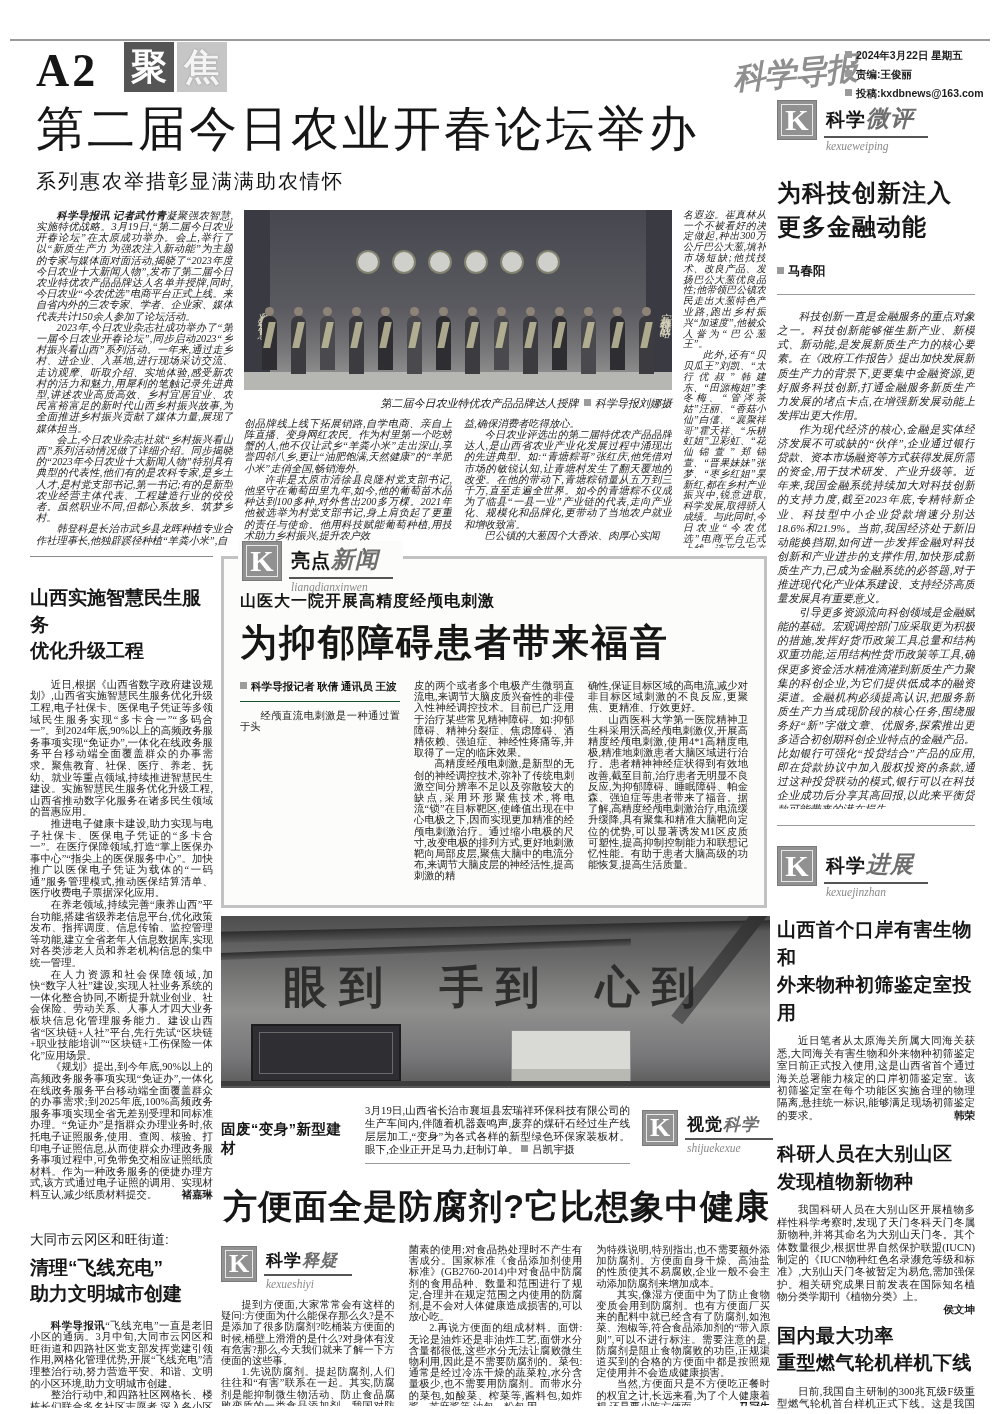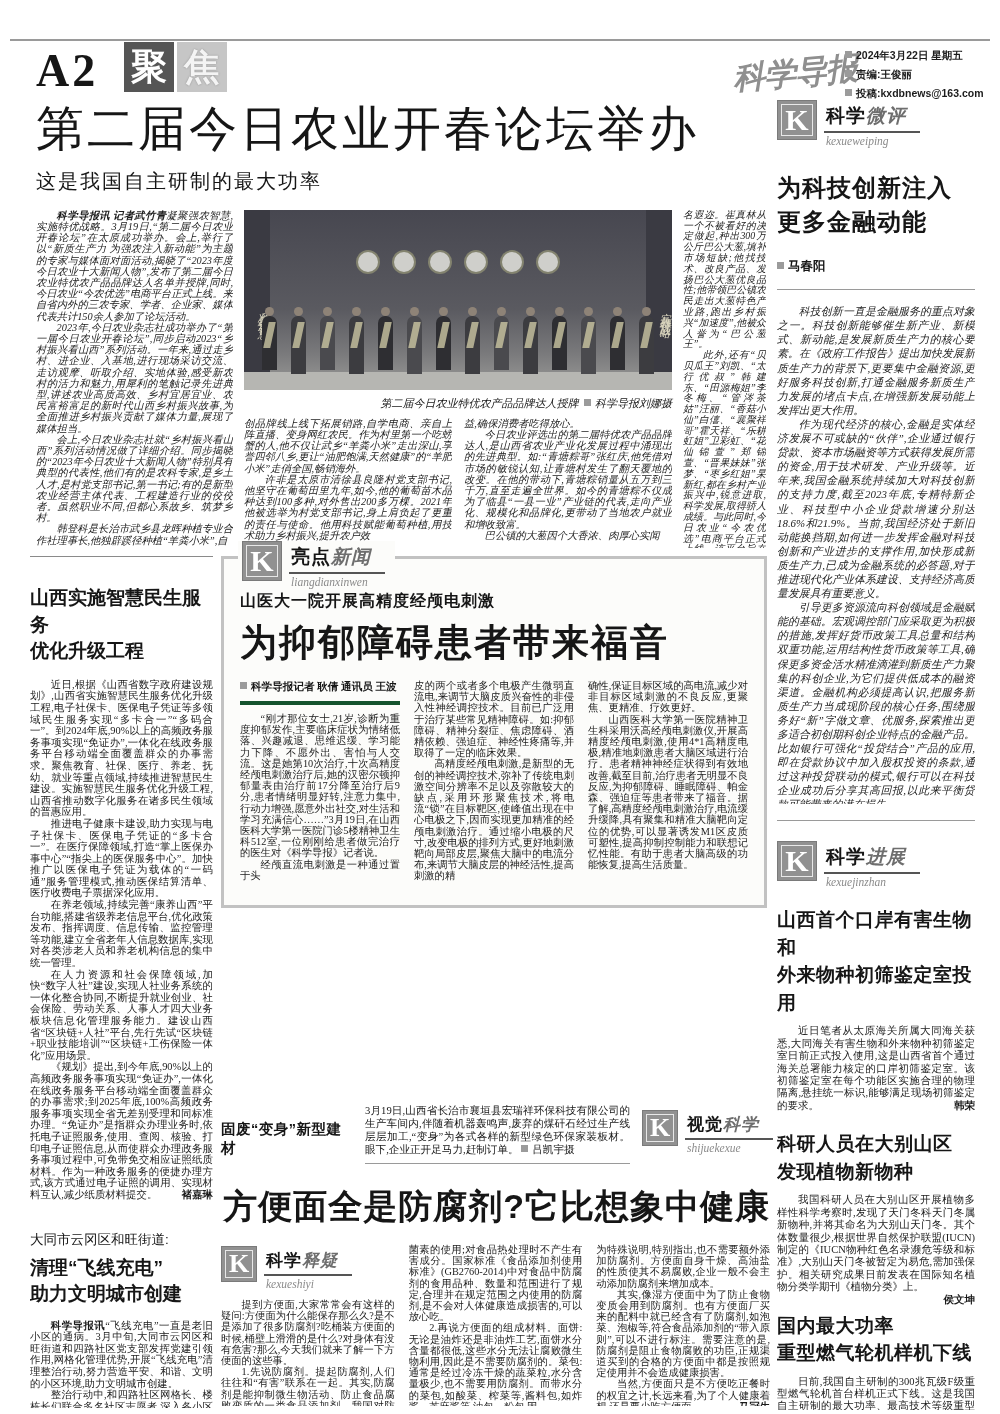--- a/index.html
+++ b/index.html
@@ -69,29 +69,29 @@
   
   .hl-box { position:absolute; left:221px; top:556px; width:546px; height:352px;
             border:3px solid #c2c2c2; background:#fcfcfa; }
   .sec-logo { display:flex; gap:7px; align-items:flex-start; }
   .k-badge { width:40px; height:40px; background:#919191; border:1px solid #7a7a7a; color:#fff;
              display:flex; align-items:center; justify-content:center;
              font-family:"Liberation Serif", serif; font-size:30px; font-weight:bold;
              box-shadow:inset 0 0 0 3px #919191, inset 0 0 0 4px #e8e8e8; flex:0 0 auto; }
   .sec-name { border-bottom:2px solid #555; padding:3px 14px 2px 2px; white-space:nowrap; }
   .sec-name b { font-family:"Liberation Sans", sans-serif; font-size:19px; letter-spacing:1px; }
-  .sec-name i { font-family:"Liberation Serif", serif; font-style:italic; font-weight:bold; color:#6e6e6e; font-size:19px; letter-spacing:1px; }
+  .sec-name i { font-family:"Liberation Serif", serif; font-style:italic; font-weight:bold; color:#6e6e6e; font-size:23px; letter-spacing:1px; }
   .sec-py { font-style:italic; color:#8a8a8a; font-size:11.5px; padding:2px 0 0 2px; }
   .hl-logo { position:absolute; top:-18px; left:14px; background:#fcfcfa; padding:0 10px 0 4px; }
   .hl-inner { padding:32px 16px 0; }
   .hl-kicker { font-family:"Liberation Sans", sans-serif; font-size:16px; letter-spacing:1px;font-weight:bold; }
   .hl-head { font-family:"Liberation Sans", sans-serif; font-size:37px; font-weight:bold; letter-spacing:2px; margin-top:6px; }
   .hl-cols { display:flex; gap:14px; margin-top:12px; height:238px; overflow:hidden; }
   .hl-cols > div { flex:1; overflow:hidden; }
-  .hl-byline { font-size:10.6px; font-weight:bold; border-bottom:4px solid #14532d; padding-bottom:7px; margin-bottom:8px; }
+  .hl-byline { font-size:10.6px; font-weight:bold; border-bottom:1px solid #14532d; padding-bottom:7px; margin-bottom:8px; }
   
   .mach-photo { position:absolute; left:221px; top:916px; width:549px; height:172px; overflow:hidden;
                 background:linear-gradient(180deg,#4e4e4e 0%,#6b6b6b 26%,#8f8f8d 55%,#77777a 82%,#595959 100%); }
   .pipe { position:absolute; background:linear-gradient(180deg,#2c2c2c,#575757); }
   .pipe.p1 { top:10px; left:-10px; right:-10px; height:11px; transform:rotate(-1.2deg); }
   .pipe.p2 { top:30px; left:-10px; width:420px; height:7px; transform:rotate(-2deg); }
   .pipe.p3 { top:-30px; right:40px; width:14px; height:150px; transform:rotate(38deg); }
   .mach-chars { position:absolute; top:42px; left:0; right:0; display:flex; justify-content:space-around; padding:0 40px; }
   .mach-chars span { font-size:44px; font-weight:bold; color:#242424; opacity:.88;
                      font-family:"Liberation Sans", sans-serif; letter-spacing:12px; }
@@ -144,21 +144,21 @@
   </div>
   <div class="masthead">科学导报</div>
   <div class="header-info">
     <div><span class="sq"></span><span>2024年3月22日  星期五</span></div>
     <div><span class="sq"></span><span>责编:王俊丽</span></div>
     <div><span class="sq"></span><span>投稿:kxdbnews@163.com</span></div>
   </div>
 
   <div class="main-art">
     <div class="main-hl">第二届今日农业开春论坛举办</div>
-    <div class="main-sub">这是我国自主研制的最大功率</div>
+    <div class="main-sub">系列惠农举措彰显满满助农情怀</div>
     <div class="main-body">
       <div class="m-col1">
         <p class="p ind"><b class="lead">科学导报讯 记者武竹青</b><span>凝聚强农智慧,实施特优战略。3月19日,“第二届今日农业开春论坛”在太原成功举办。会上,举行了以“新质生产力 为强农注入新动能”为主题的专家与媒体面对面活动,揭晓了“2023年度今日农业十大新闻人物”,发布了第二届今日农业特优农产品品牌达人名单并授牌,同时,今日农业“今农优选”电商平台正式上线。来自省内外的三农专家、学者、企业家、媒体代表共计150余人参加了论坛活动。</span></p>
         <p class="p ind">2023年,今日农业杂志社成功举办了“第一届今日农业开春论坛”,同步启动2023“乡村振兴看山西”系列活动。一年来,通过走乡村、进企业、入基地,进行现场采访交流、走访观摩、听取介绍、实地体验,感受新农村的活力和魅力,用犀利的笔触记录先进典型,讲述农业高质高效、乡村宜居宜业、农民富裕富足的新时代山西乡村振兴故事,为全面推进乡村振兴贡献了媒体力量,展现了媒体担当。</p>
         <p class="p ind">会上,今日农业杂志社就“乡村振兴看山西”系列活动情况做了详细介绍。同步揭晓的“2023年今日农业十大新闻人物”特别具有典型的代表性,他们有的是农科专家,是乡土人才,是村党支部书记,第一书记;有的是新型农业经营主体代表、工程建造行业的佼佼者。虽然职业不同,但都心系故乡、筑梦乡村。</p>
         <p class="p ind">韩登科是长治市武乡县龙晖种植专业合作社理事长,他独辟蹊径种植“羊粪小米”,自</p>
       </div>
       <div class="m-mid">
         <div class="event-photo">
           <div class="ep-side l">凝聚强农智慧</div>
@@ -246,35 +246,47 @@
         <div class="sec-name"><b>亮点</b><i>新闻</i></div>
         <div class="sec-py">liangdianxinwen</div>
       </div>
     </div>
     <div class="hl-inner">
       <div class="hl-kicker">山医大一院开展高精度经颅电刺激</div>
       <div class="hl-head">为抑郁障碍患者带来福音</div>
       <div class="hl-cols">
         <div>
           <div class="hl-byline"><span class="sq"></span><span>科学导报记者 耿倩 通讯员 王波</span></div>
-          <p class="p ind">“刚才那位女士,21岁,诊断为重度抑郁发作,主要临床症状为情绪低落、兴趣减退、思维迟缓、学习能力下降、不愿外出、害怕与人交流。这是她第10次治疗,十次高精度经颅电刺激治疗后,她的汉密尔顿抑郁量表由治疗前17分降至治疗后9分,患者情绪明显好转,注意力集中,行动力增强,愿意外出社交,对生活和学习充满信心……”3月19日,在山西医科大学第一医院门诊5楼精神卫生科512室,一位刚刚给患者做完治疗的医生对《科学导报》记者说。</p>
           <p class="p ind">经颅直流电刺激是一种通过置于头</p>
         </div>
         <div>
           <p class="p">皮的两个或者多个电极产生微弱直流电,来调节大脑皮质兴奋性的非侵入性神经调控技术。目前已广泛用于治疗某些常见精神障碍。如:抑郁障碍、精神分裂症、焦虑障碍、酒精依赖、强迫症、神经性疼痛等,并取得了一定的临床效果。</p>
           <p class="p ind">高精度经颅电刺激,是新型的无创的神经调控技术,弥补了传统电刺激空间分辨率不足以及弥散较大的缺点,采用环形聚焦技术,将电流“锁”在目标靶区,使峰值出现在中心电极之下,因而实现更加精准的经颅电刺激治疗。通过缩小电极的尺寸,改变电极的排列方式,更好地刺激靶向局部皮层,聚焦大脑中的电流分布,来调节大脑皮层的神经活性,提高刺激的精</p>
         </div>
         <div>
           <p class="p">确性,保证目标区域的高电流,减少对非目标区域刺激的不良反应,更聚焦、更精准、疗效更好。</p>
           <p class="p ind">山西医科大学第一医院精神卫生科采用沃高经颅电刺激仪,开展高精度经颅电刺激,使用4*1高精度电极,精准地刺激患者大脑区域进行治疗。患者精神神经症状得到有效地改善,截至目前,治疗患者无明显不良反应,为抑郁障碍、睡眠障碍、帕金森、强迫症等患者带来了福音。据了解,高精度经颅电刺激治疗,电流缓升缓降,具有聚集和精准大脑靶向定位的优势,可以显著诱发M1区皮质可塑性,提高抑制控制能力和联想记忆性能。有助于患者大脑高级的功能恢复,提高生活质量。</p>
         </div>
       </div>
     </div>
   </div>
 
+  <div class="mach-photo">
+    <div class="pipe p1"></div>
+    <div class="pipe p2"></div>
+    <div class="pipe p3"></div>
+    <div class="mach-chars">
+      <span>眼到</span>
+        <span>手到</span>
+        <span>心到</span>
+    </div>
+    <div class="mach-body"></div>
+    <div class="mach-cab"></div>
+    <div class="mach-belt"></div>
+  </div>
 
   <div class="photo-strip">
     <div class="ps-label">固废“变身”新型建材</div>
     <div class="ps-cap">
       <span>3月19日,山西省长治市襄垣县宏瑞祥环保科技有限公司的生产车间内,伴随着机器轰鸣声,废弃的煤矸石经过生产线层层加工,“变身”为各式各样的新型绿色环保家装板材。眼下,企业正开足马力,赶制订单。</span>&nbsp;<span class="sq"></span><span>吕凯宇摄</span>
     </div>
     <div class="ps-logo sec-logo">
       <div class="k-badge">K</div>
       <div>
         <div class="sec-name"><b>视觉</b><i>科学</i></div>

